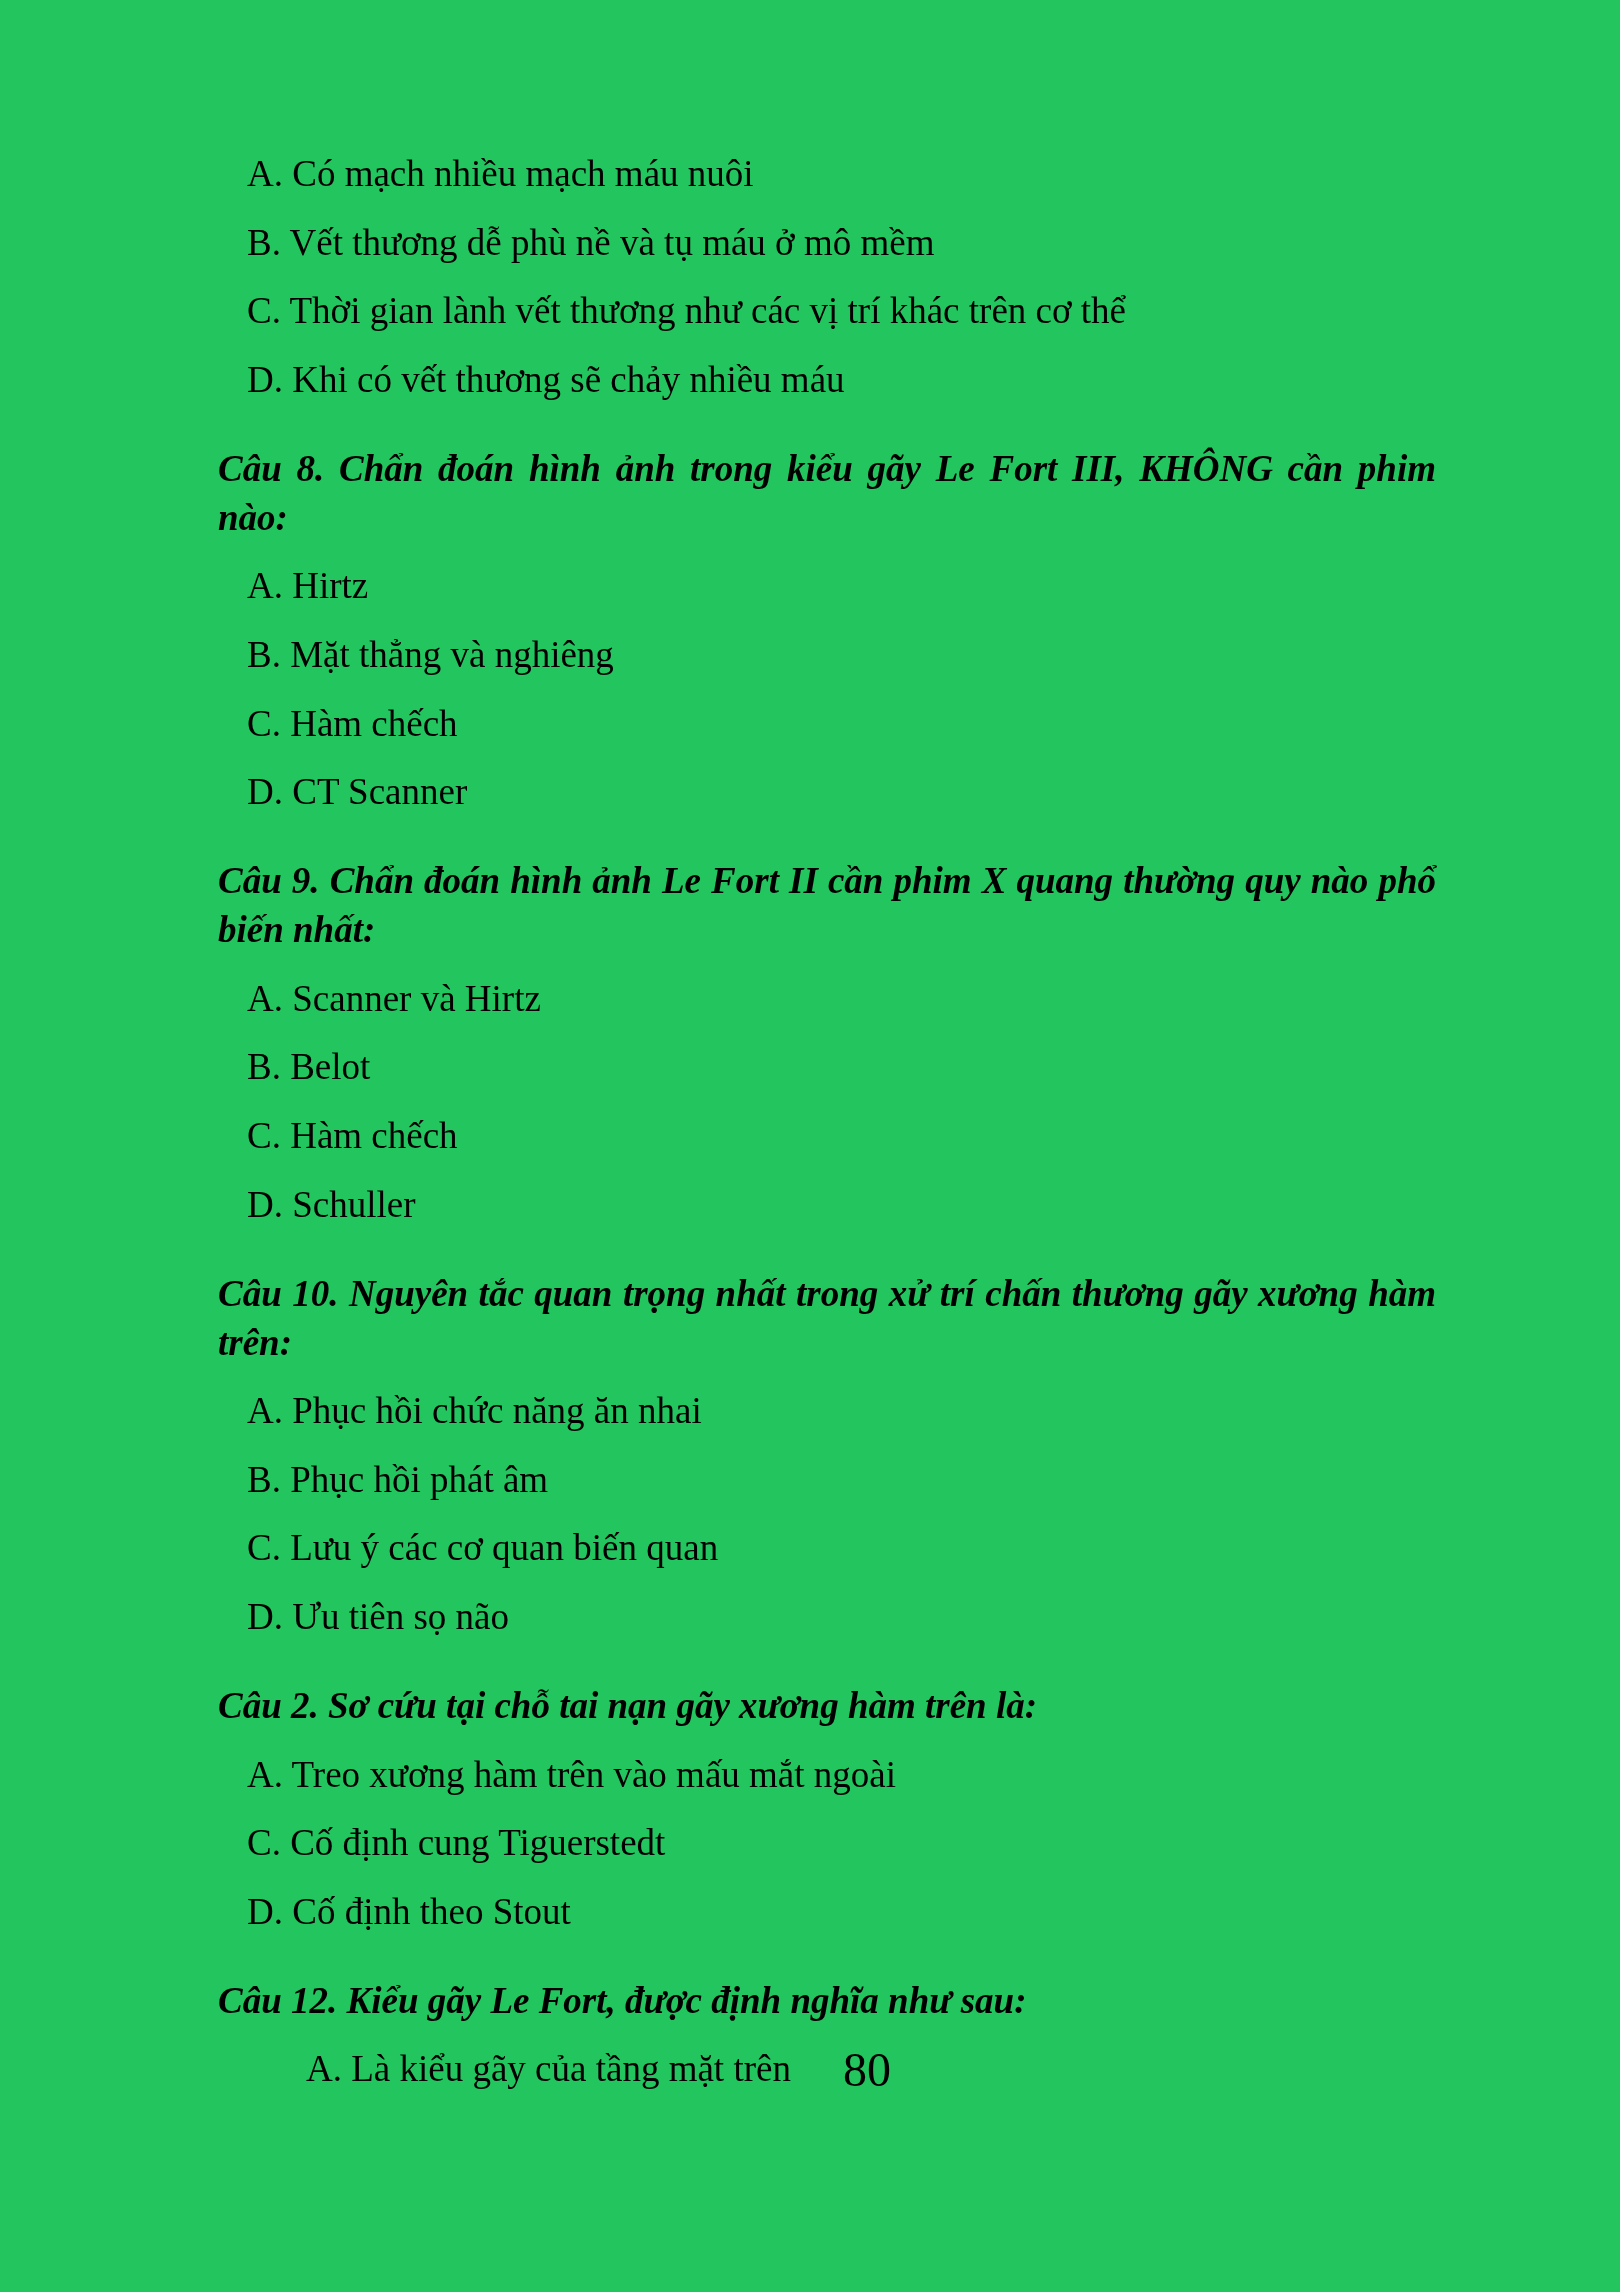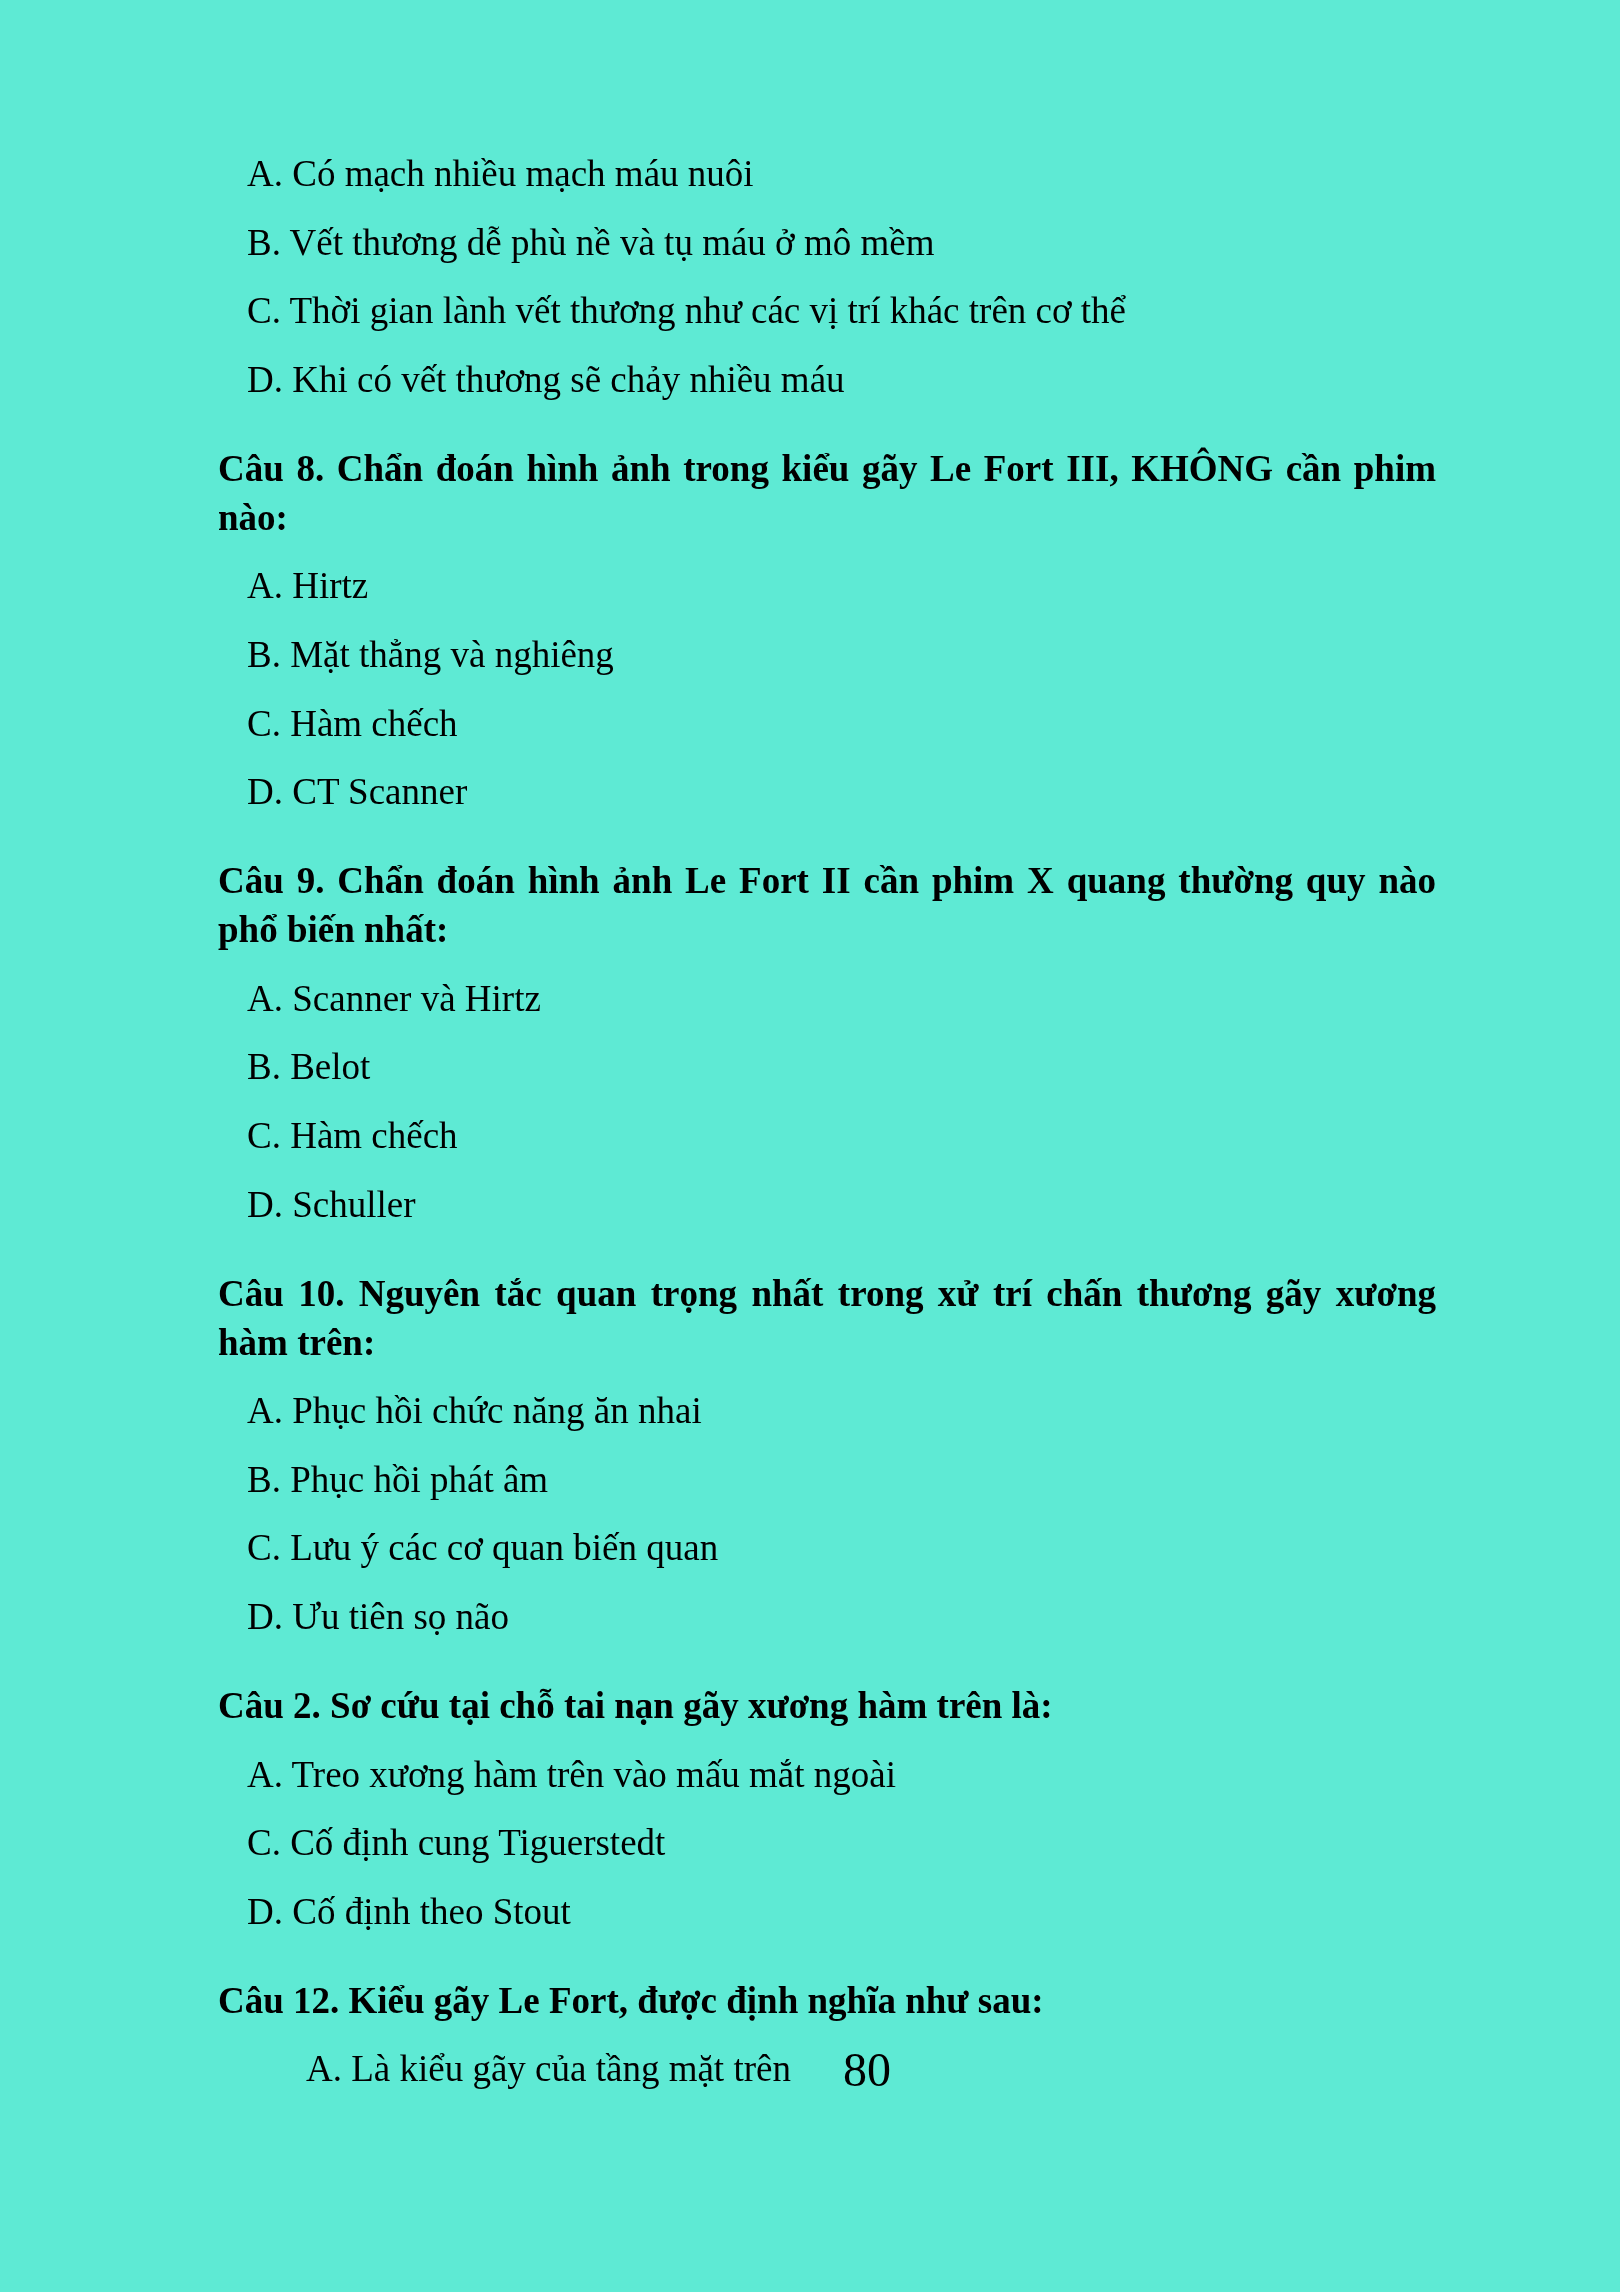--- a/index.html
+++ b/index.html
@@ -4,39 +4,40 @@
 <style>
   html, body {
     margin: 0;
     padding: 0;
     background: #ffffff;
   }
   .page {
     position: relative;
     width: 1620px;
     height: 2293px;
-    background: #5eead4;
+    background: #22c55e;
     color: #000000;
     font-family: "Liberation Serif", "DejaVu Serif", serif;
     overflow: hidden;
   }
   .content {
     position: absolute;
     left: 218px;
     top: 149px;
     width: 1218px;
   }
   .para {
     font-size: 37px;
     line-height: 49px;
     margin: 0 0 19.6px 0;
     white-space: normal;
   }
   .question {
     font-weight: bold;
+    font-style: italic;
     text-align: justify;
     margin-top: 40px;
   }
   .option {
     margin-left: 29px;
   }
   .option-wide-indent {
     margin-left: 88px;
   }
   .page-number {

